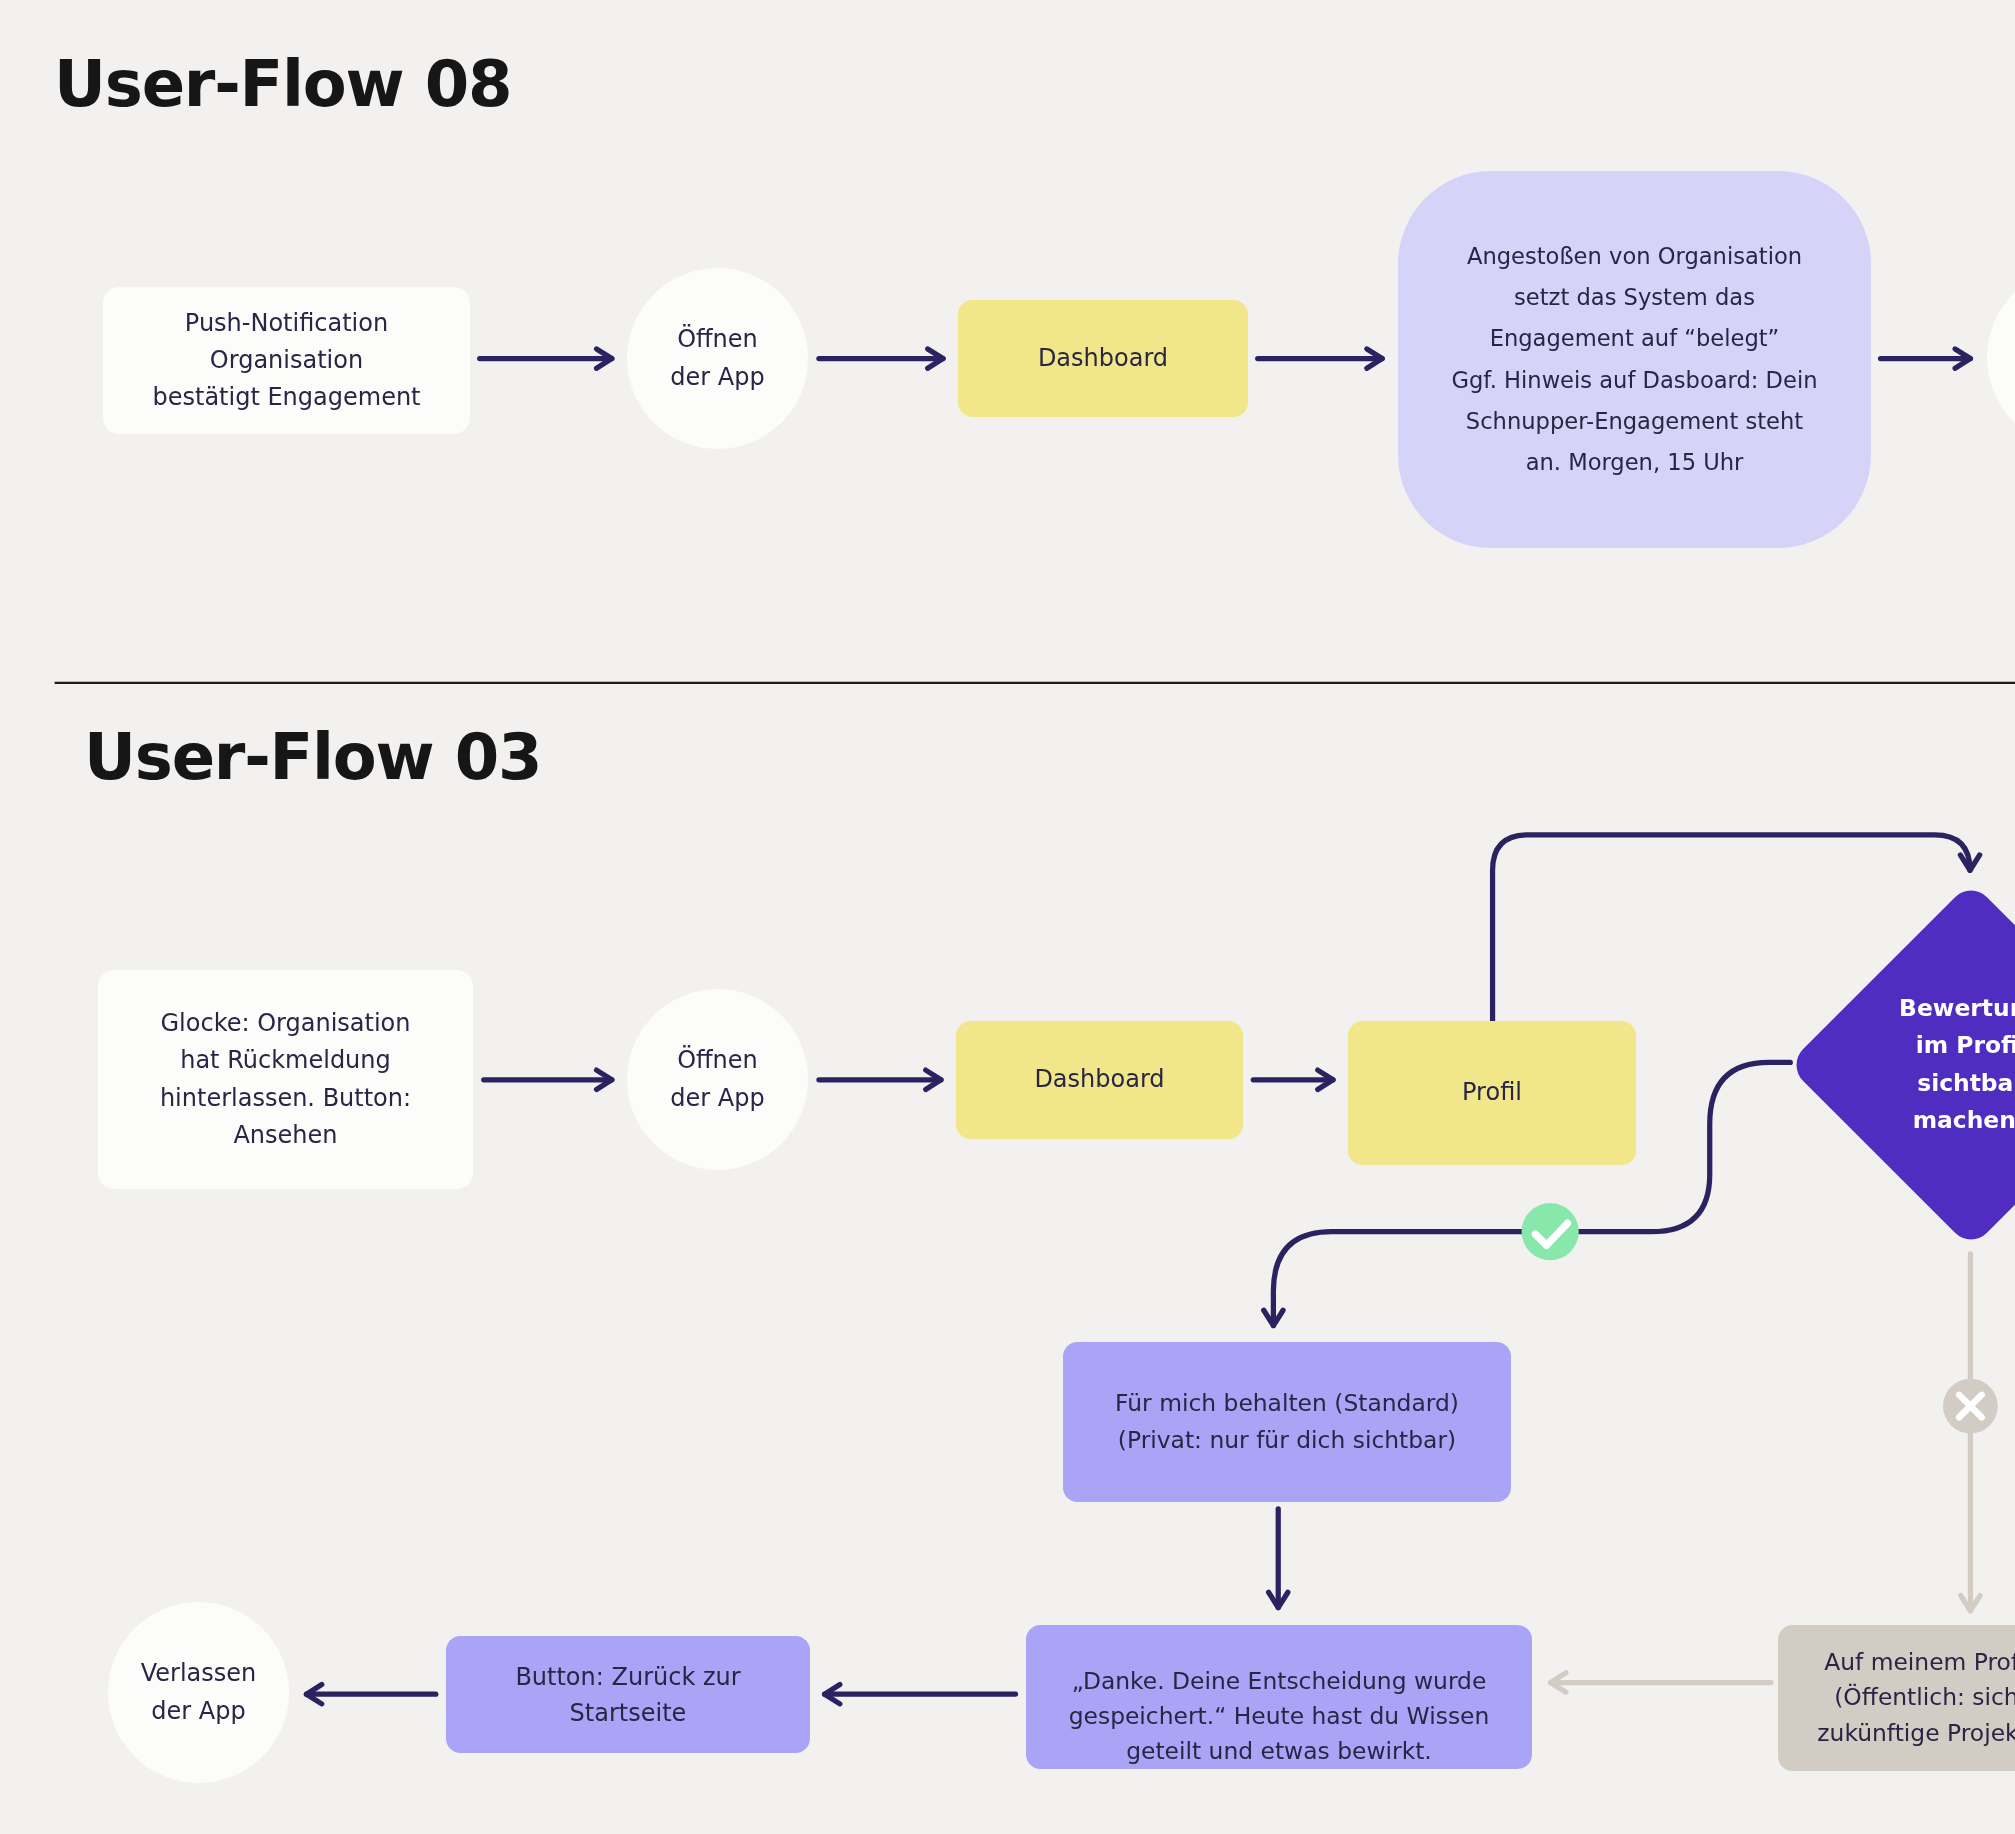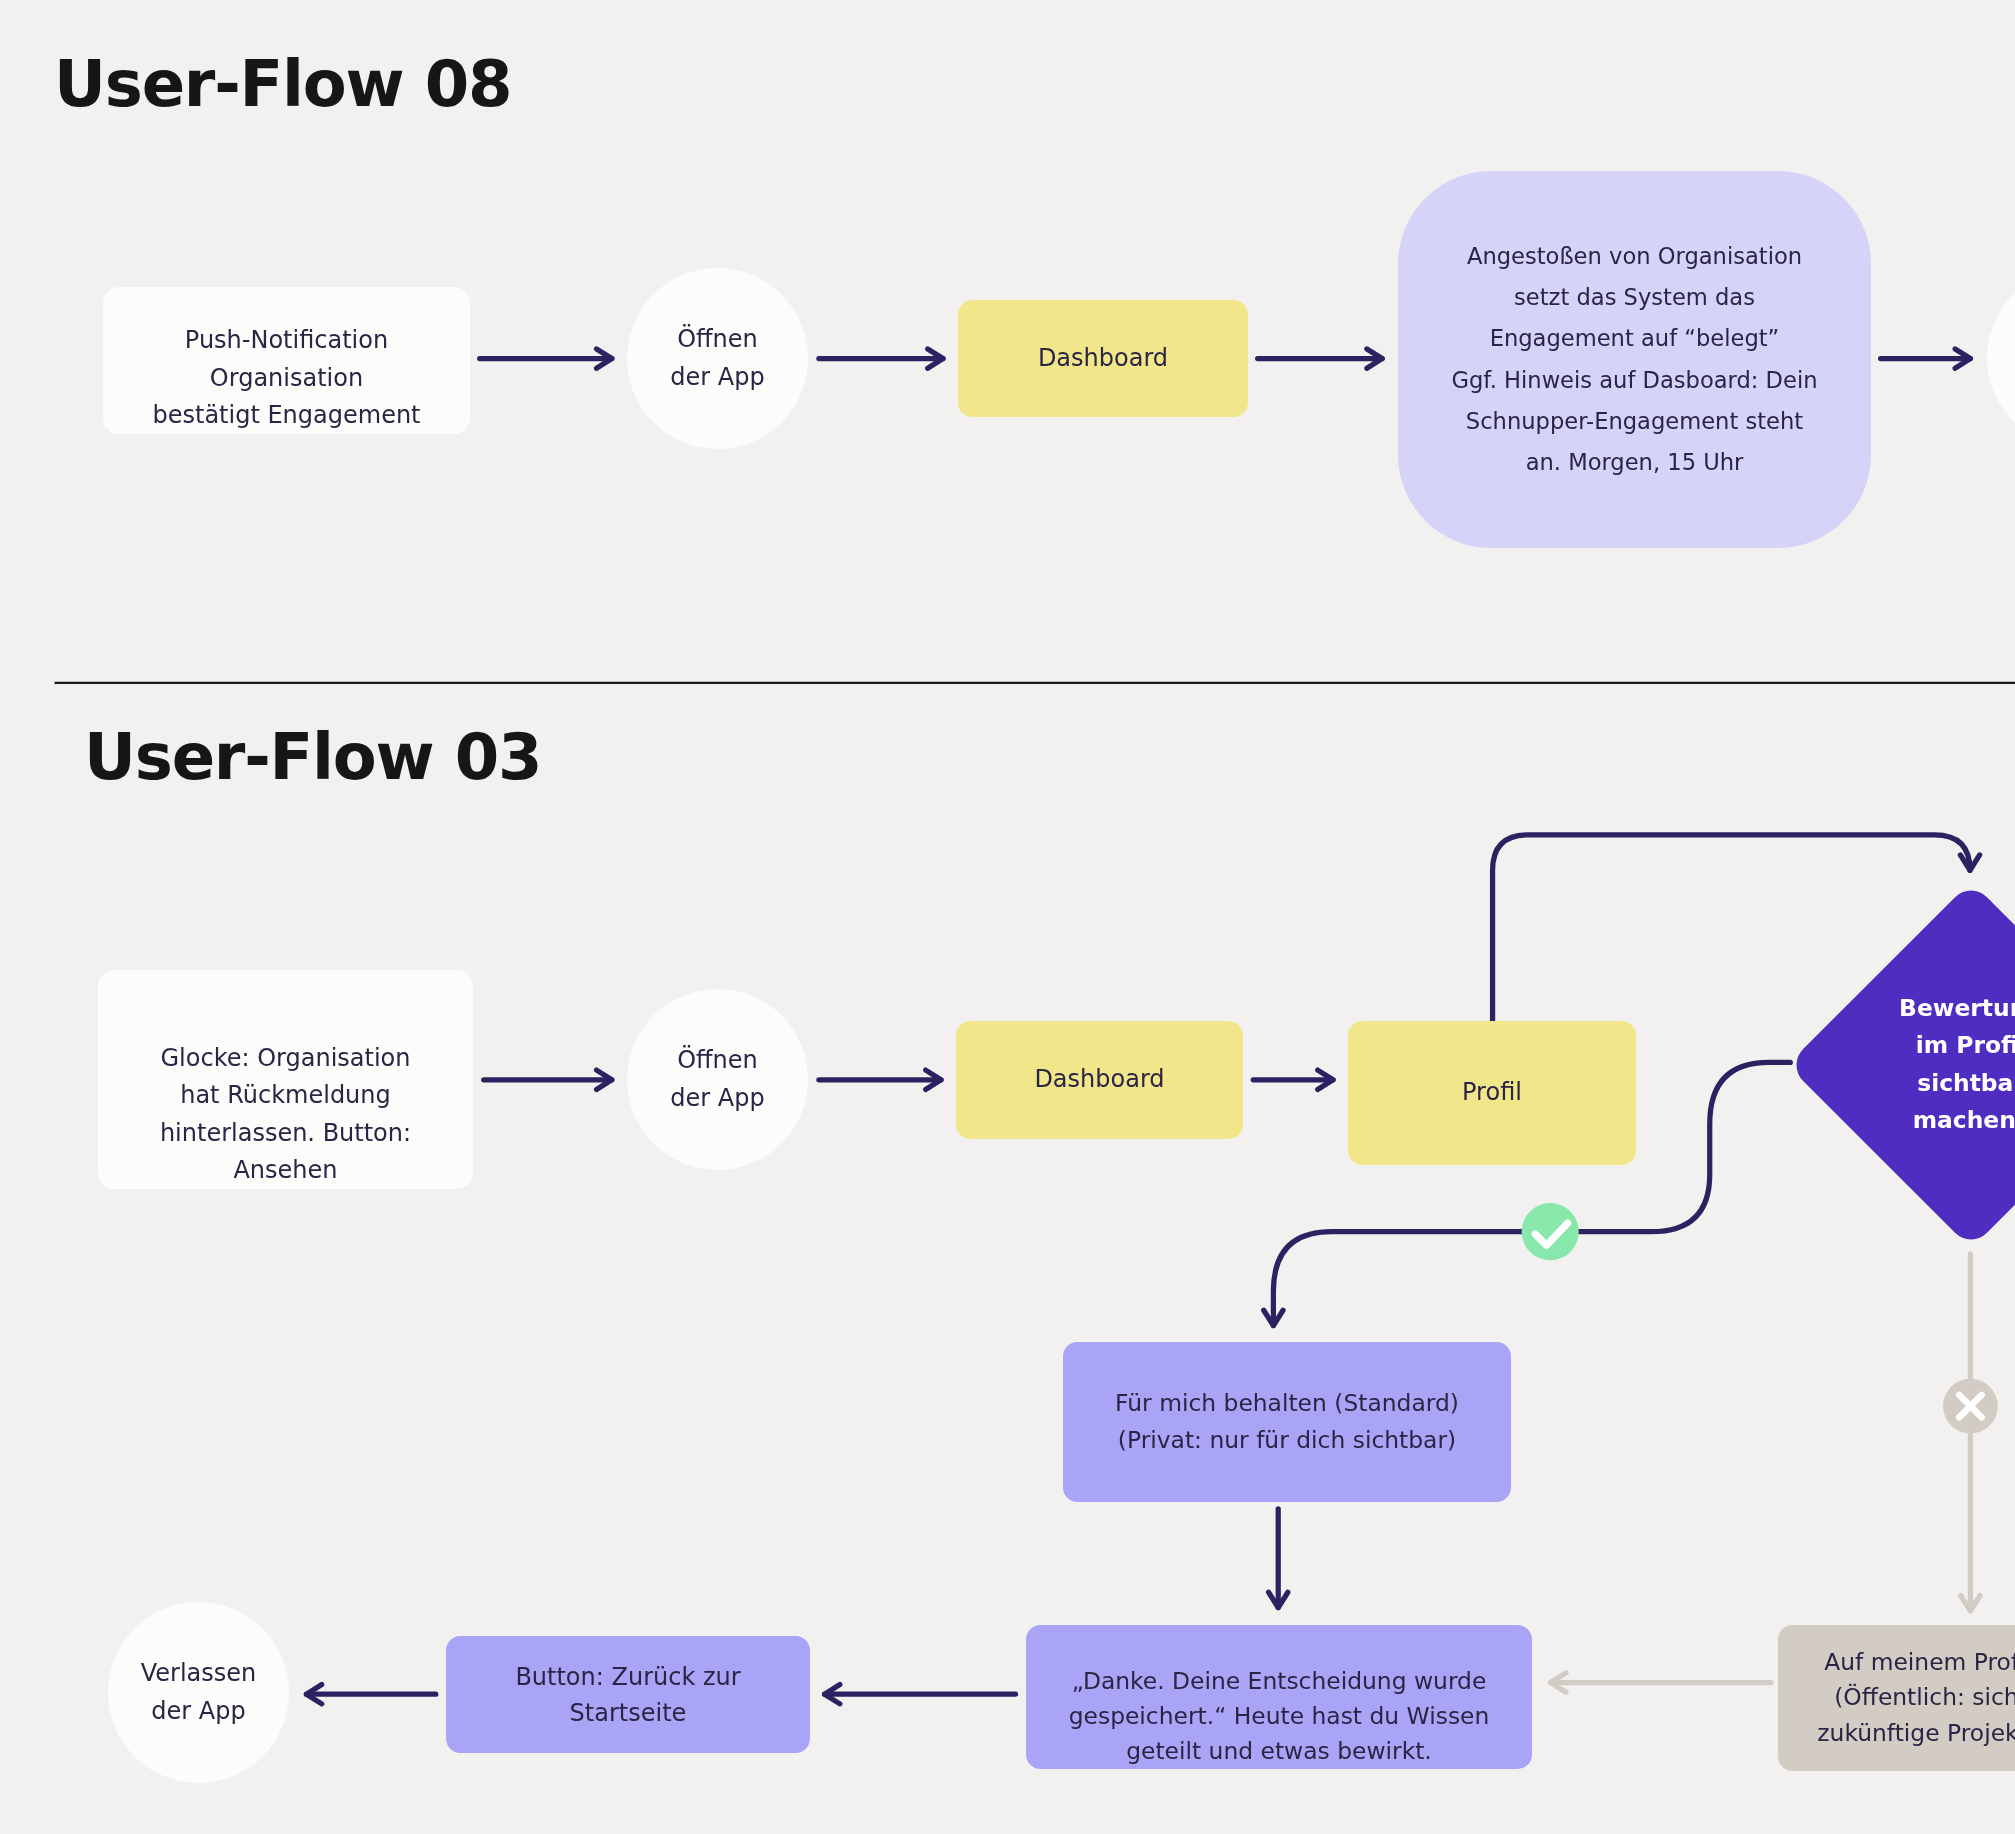--- a/index.html
+++ b/index.html
@@ -17,21 +17,21 @@
     position:absolute; left:54px; margin:0; font-size:64px; font-weight:700;
     letter-spacing:-1.2px; color:var(--title); z-index:2; line-height:1.15;
   }
   .t02{top:48px;}
   .t03{top:721px;margin-left:30px;}
   .node{
     position:absolute; z-index:2; display:flex; align-items:center; justify-content:center;
     text-align:center; font-size:24px; line-height:1.55; color:var(--ink);
   }
   .lbl{white-space:pre-line; display:block;}
-  .rect{border-radius:16px;align-items:flex-end;}
+  .rect{border-radius:16px;}
   .white{background:var(--node-white);}
   .yellow{background:var(--yellow); border-radius:14.5px;}
   .purple{background:var(--purple); border-radius:14.5px;}
   .grayb{background:var(--gray); border-radius:14.5px;}
   .circle{background:var(--node-white); border-radius:50%; width:181px; height:181px;}
 
   
   .f2-push  {left:103px;  top:287px;  width:367px;  height:147px;}
   .f2-open  {left:627px; top:268px;}
   .f2-dash  {left:958px; top:300px;  width:290px;  height:117px;}

